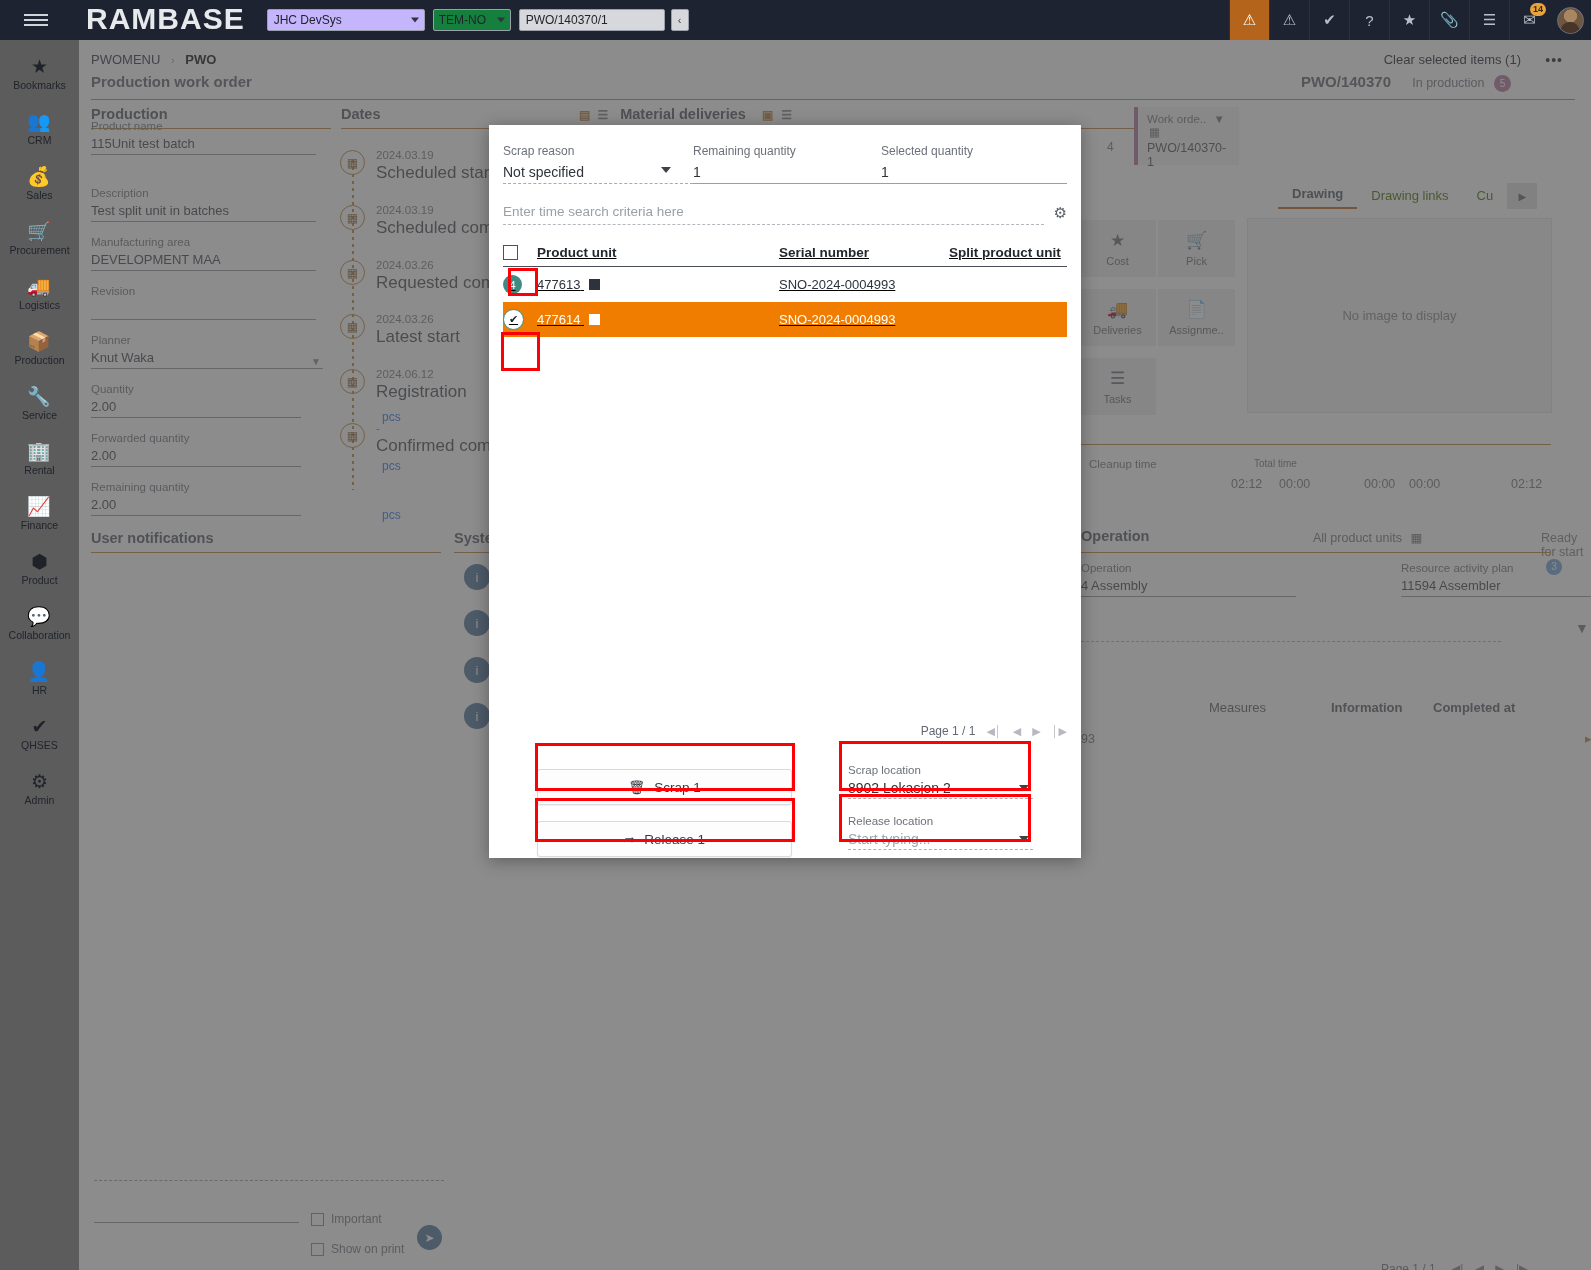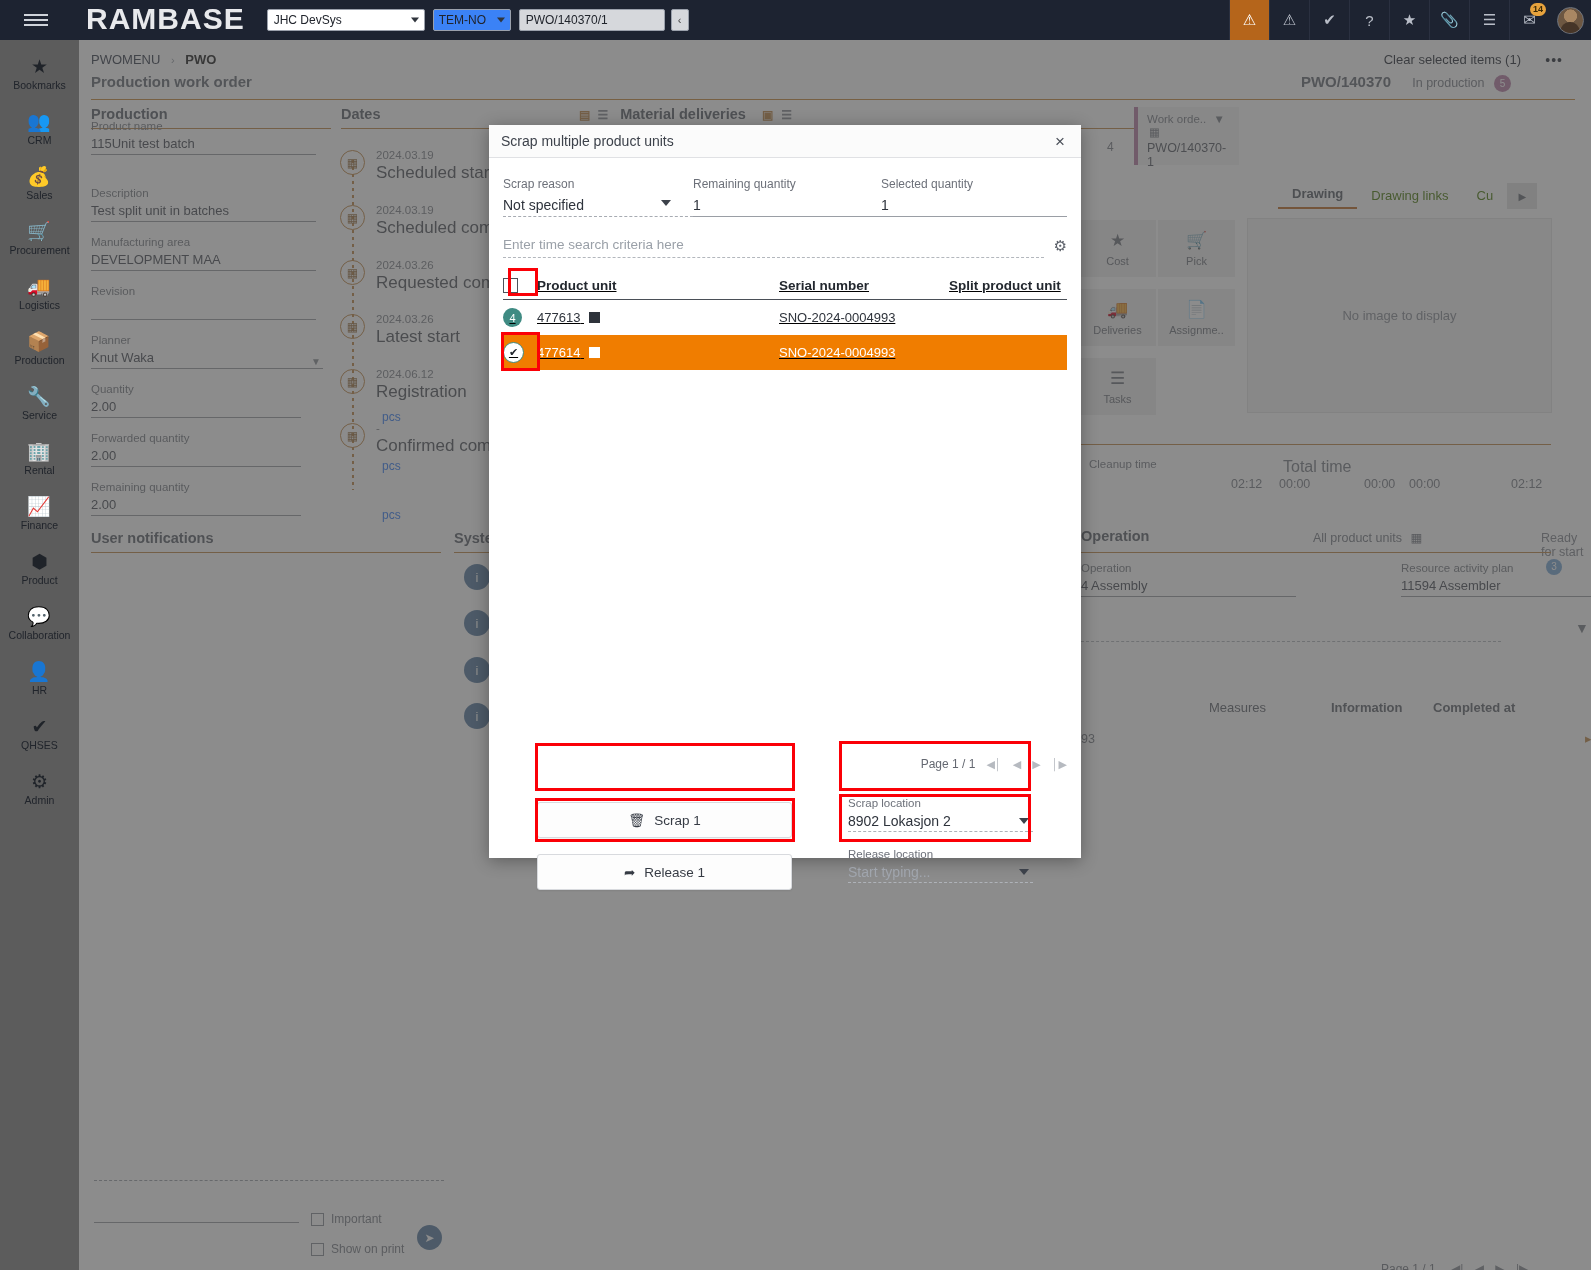--- a/index.html
+++ b/index.html
@@ -25,29 +25,29 @@
   }
   .hamburger { width:72px; height:40px; display:flex; align-items:center; justify-content:center; cursor:pointer; }
   .hamburger span { display:block; width:24px; height:2px; background:#cfd3da; margin:3px 0; }
   .hamburger .hb { display:block; }
   .brand {
     font-size:30px; font-weight:bold; letter-spacing:1px; color:#e8e9ec;
     margin-left:14px; margin-right:22px; position:relative; top:-1px;
     font-family:"Liberation Sans", sans-serif;
   }
   .sel-company {
-    width:158px; height:22px; background:#ffffff; border:1px solid #9aa0ab;
+    width:158px; height:22px; background:#c4b5fd; border:1px solid #9aa0ab;
     font-size:12px; color:#20242c; padding:0 18px 0 6px; line-height:20px;
     position:relative; border-radius:2px; cursor:pointer; white-space:nowrap; overflow:hidden;
   }
   .sel-company .cv { display:inline-block; }
   .caret-dk { position:absolute; right:5px; top:50%; transform:translateY(-50%);
     width:0;height:0;border-left:4px solid transparent;border-right:4px solid transparent;border-top:5px solid #30353d; }
   .sel-loc {
-    width:78px; height:22px; background:#3b82f6; border:1px solid #9aa0ab;
+    width:78px; height:22px; background:#15803d; border:1px solid #9aa0ab;
     font-size:12px; color:#20242c; padding:0 16px 0 5px; line-height:20px;
     margin-left:8px; position:relative; border-radius:2px; cursor:pointer; white-space:nowrap; overflow:hidden;
   }
   .search-box {
     width:146px; height:22px; background:#d6d8dc; border:1px solid #9aa0ab;
     font-size:12px; color:#20242c; padding:0 6px; line-height:20px; margin-left:8px;
     border-radius:2px; white-space:nowrap; overflow:hidden;
   }
   .collapse-btn {
     width:18px;height:22px;background:#d6d8dc;border:1px solid #9aa0ab;margin-left:6px;
@@ -364,21 +364,21 @@
         <div class="ti">☰</div>
         <div class="tl2">Tasks</div>
       </div>
 
       <div class="noimg" style="left:1168px;top:178px;width:305px;height:195px;">
         <span>No image to display</span>
       </div>
 
       <div class="sec-line" style="left:1000px;top:404px;width:472px;"></div>
       <div style="position:absolute;left:1010px;top:418px;font-size:11.5px;color:#7d8189;">Cleanup time</div>
-      <div style="position:absolute;left:1175px;top:418px;font-size:16px;color:#7d8189;margin-left:29px;">Total time</div>
+      <div style="position:absolute;left:1175px;top:418px;font-size:10px;color:#7d8189;">Total time</div>
       <div style="position:absolute;left:1152px;top:437px;font-size:12.5px;color:#7d8189;">02:12</div>
       <div style="position:absolute;left:1200px;top:437px;font-size:12.5px;color:#7d8189;">00:00</div>
       <div style="position:absolute;left:1285px;top:437px;font-size:12.5px;color:#7d8189;">00:00</div>
       <div style="position:absolute;left:1330px;top:437px;font-size:12.5px;color:#7d8189;">00:00</div>
       <div style="position:absolute;left:1432px;top:437px;font-size:12.5px;color:#7d8189;">02:12</div>
 
       <div class="sec-head" style="left:1002px;top:488px;">Operation</div>
       <div style="position:absolute;left:1234px;top:490px;font-size:12.5px;color:#7b7f87;">
         <span>All product units</span>
         <span style="margin-left:5px;">▦</span>
@@ -540,24 +540,20 @@
       <div class="tb-ico">✉
         <span class="tb-badge">14</span>
       </div>
       <div class="avatar-wrap">
         <div class="avatar"></div>
       </div>
     </div>
   </div>
 
   <div class="modal">
-    <div class="modal-head">
-      <div class="modal-title">Scrap multiple product units</div>
-      <div class="modal-close">×</div>
-    </div>
 
     <div class="modal-body">
 
       <div class="m-fields">
         <div class="m-fld" style="width:190px;">
           <span class="lb">Scrap reason</span>
           <span class="vl">Not specified</span>
           <span class="line-dash"></span>
           <span class="m-caret"></span>
         </div>

